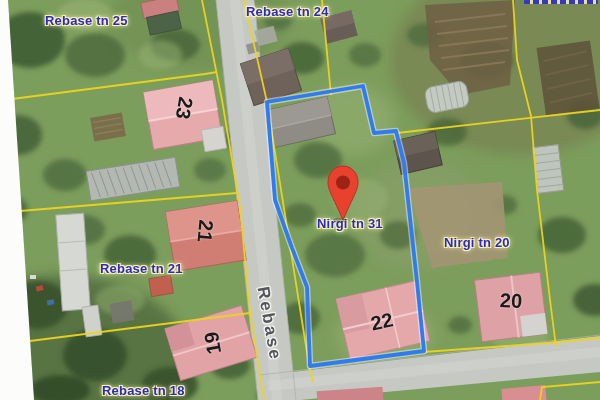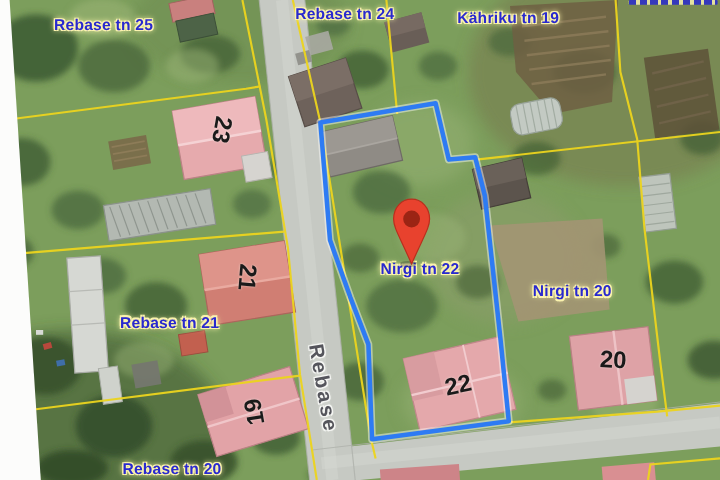--- a/index.html
+++ b/index.html
@@ -254,24 +254,23 @@
     </g>
 
     <polygon points="267,102 363,86 374,133 396,131 404,163 417,282 424,351 310,366 307,287 292,248 275,200" fill="none" stroke="#ffffff" stroke-width="6.5" opacity=".45" stroke-linejoin="round"></polygon>
     <polygon points="267,102 363,86 374,133 396,131 404,163 417,282 424,351 310,366 307,287 292,248 275,200" fill="none" stroke="#2e7bf3" stroke-width="3.8" stroke-linejoin="round"></polygon>
 
     <polygon points="0,0 8,0 34,400 0,400" fill="#fcfcfb"></polygon>
   </svg>
 
   <div class="plabel" style="left:45px;top:13px">Rebase tn 25</div>
   <div class="plabel" style="left:246px;top:4px">Rebase tn 24</div>
-  <div class="plabel" style="left:381px;top:7px">Kähriku tn 19</div>
   <div class="plabel" style="left:100px;top:261px">Rebase tn 21</div>
-  <div class="plabel" style="left:102px;top:383px">Rebase tn 20</div>
-  <div class="plabel" style="left:317px;top:216px">Nirgi tn 22</div>
+  <div class="plabel" style="left:102px;top:383px">Rebase tn 18</div>
+  <div class="plabel" style="left:317px;top:216px">Nirgi tn 31</div>
   <div class="plabel" style="left:444px;top:235px">Nirgi tn 20</div>
 
   <div class="street" style="left:269px;top:324px">Rebase</div>
 
   <div class="hnum" style="left:184px;top:108px;--r:100deg">23</div>
   <div class="hnum" style="left:205px;top:231px;--r:95deg">21</div>
   <div class="hnum" style="left:213px;top:343px;--r:-100deg">19</div>
   <div class="hnum" style="left:382px;top:322px;--r:-12deg">22</div>
   <div class="hnum" style="left:511px;top:301px;--r:3deg">20</div>
 

